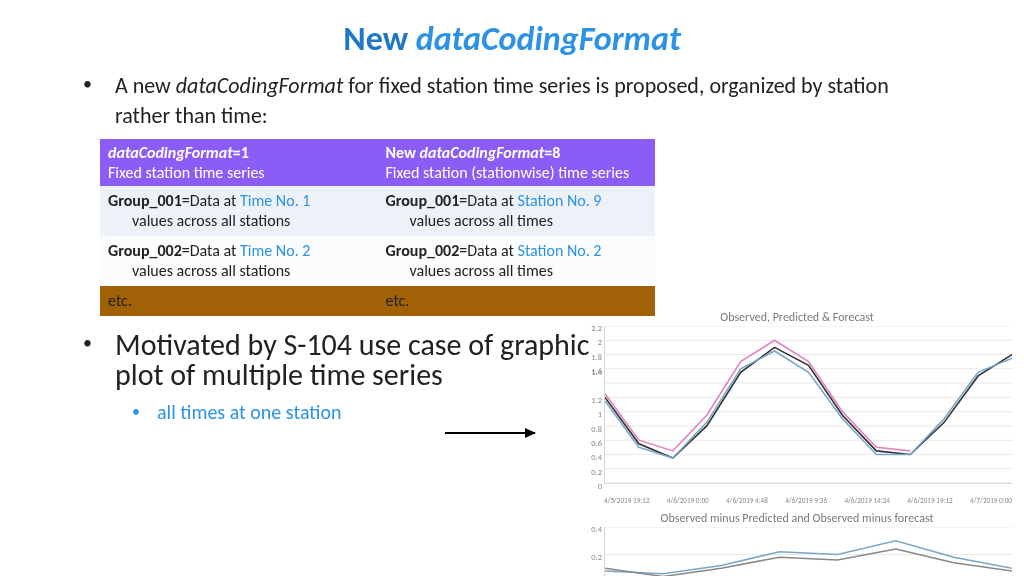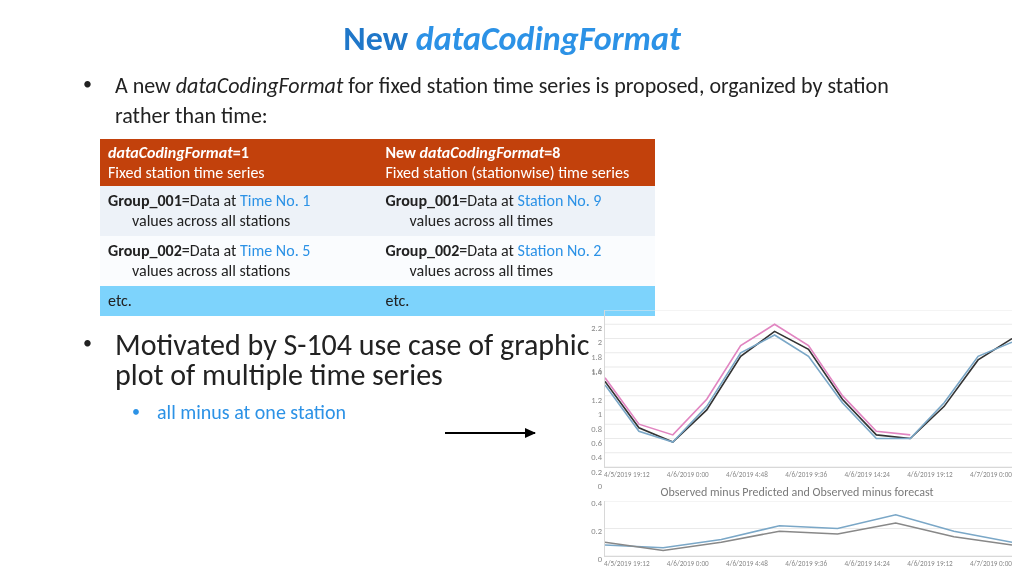--- a/index.html
+++ b/index.html
@@ -43,40 +43,40 @@
     color: #222;
   }
   .ital { font-style: italic; }
   .table {
     margin-left: 40px;
     width: 555px;
     border-collapse: collapse;
     font-size: 16px;
   }
   .table th {
-    background: #c2410c;
+    background: #8b5cf6;
     color: #fff;
     font-weight: 400;
     text-align: left;
     padding: 4px 8px 4px 8px;
     vertical-align: top;
     width: 50%;
   }
   .table th .hdr-b { font-weight: 700; }
   .table th .hdr-i { font-style: italic; font-weight: 700; }
   .table th .hdr-sub { display: block; font-size: 16px; margin-top: 1px; }
   .table td {
     padding: 5px 8px 5px 8px;
     vertical-align: top;
     color: #222;
     line-height: 20px;
   }
   .table tr.r1 td { background: #edf2f8; }
   .table tr.r2 td { background: #fafcfe; }
-  .table tr.r3 td { background: #7dd3fc; }
+  .table tr.r3 td { background: #a16207; }
   .grpb { font-weight: 700; }
   .hl { color: #2c92e6; }
   .row-sub { display: block; padding-left: 24px; }
   .lower {
     display: flex;
     margin-top: 14px;
   }
   .lower-left { width: 560px; }
   .bullet2 {
     display: flex;
@@ -154,21 +154,21 @@
     text-align: right;
   }
   .ylabels div { position: absolute; right: 0; transform: translateY(-50%); white-space: nowrap; }
   .xlabels {
     display: flex;
     justify-content: space-between;
     font-size: 7.2px;
     color: #8a8a8a;
     margin-left: 26px;
     margin-right: 4px;
-    margin-top: 2px;
+    margin-top: 12px;
     white-space: nowrap;
   }
 </style>
 </head>
 <body>
 
 <div class="title">
   <span class="new-word">New</span>
   <span> </span>
   <span class="dcf">dataCodingFormat</span>
@@ -199,21 +199,21 @@
         <span class="grpb">Group_001</span><span>=Data at </span><span class="hl">Time No. 1</span>
         <span class="row-sub">values across all stations</span>
       </td>
       <td>
         <span class="grpb">Group_001</span><span>=Data at </span><span class="hl">Station No. 9</span>
         <span class="row-sub">values across all times</span>
       </td>
     </tr>
     <tr class="r2">
       <td>
-        <span class="grpb">Group_002</span><span>=Data at </span><span class="hl">Time No. 5</span>
+        <span class="grpb">Group_002</span><span>=Data at </span><span class="hl">Time No. 2</span>
         <span class="row-sub">values across all stations</span>
       </td>
       <td>
         <span class="grpb">Group_002</span><span>=Data at </span><span class="hl">Station No. 2</span>
         <span class="row-sub">values across all times</span>
       </td>
     </tr>
     <tr class="r3">
       <td>etc.</td>
       <td>etc.</td>
@@ -222,31 +222,32 @@
     </table>
 
   <div class="lower">
     <div class="lower-left">
       <div class="bullet2">
         <div class="bullet">•</div>
         <div class="bullet-text">Motivated by S-104 use case of graphic plot of multiple time series</div>
       </div>
       <div class="sub-bullet">
         <div class="sb-dot">•</div>
-        <div class="sb-text">all minus at one station</div>
+        <div class="sb-text">all times at one station</div>
       </div>
     </div>
   </div>
 </div>
 
 <div class="arrow"></div>
 
 <div class="charts">
 
   <div class="chart-box">
+    <div class="chart-title">Observed, Predicted &amp; Forecast</div>
     <div class="ylabels" id="y1" style="height: 158px; top: 18px; text-decoration: underline;">
         <div style="top: 0px;">2.2</div>
         <div style="top: 14.3636px;">2</div>
         <div style="top: 28.7273px;">1.8</div>
         <div style="top: 43.0909px;">1.6</div>
         <div style="top: 44px;">1.4</div>
         <div style="top: 71.8182px;">1.2</div>
         <div style="top: 86.1818px;">1</div>
         <div style="top: 100.545px; margin-left: 32px;">0.8</div>
         <div style="top: 114.909px;">0.6</div>

